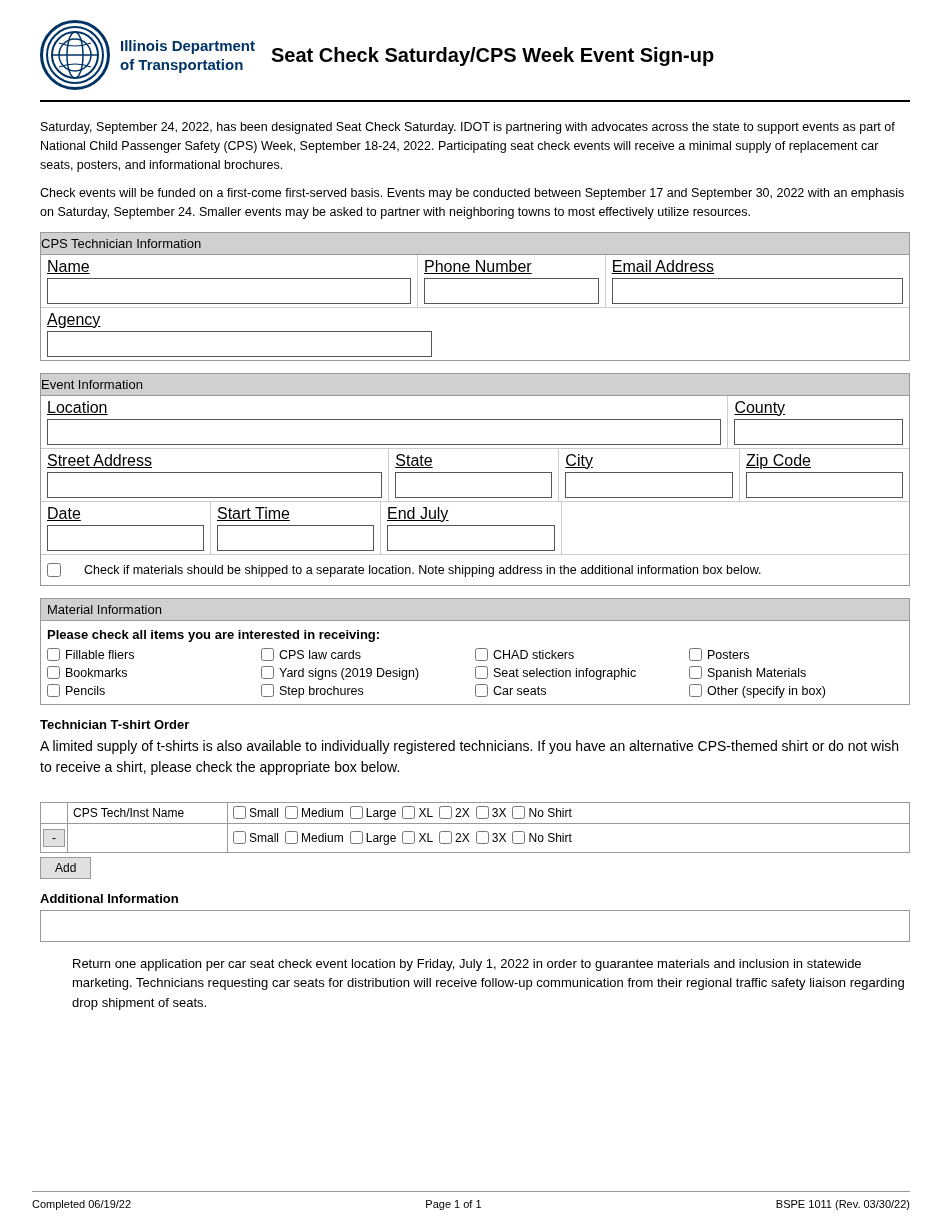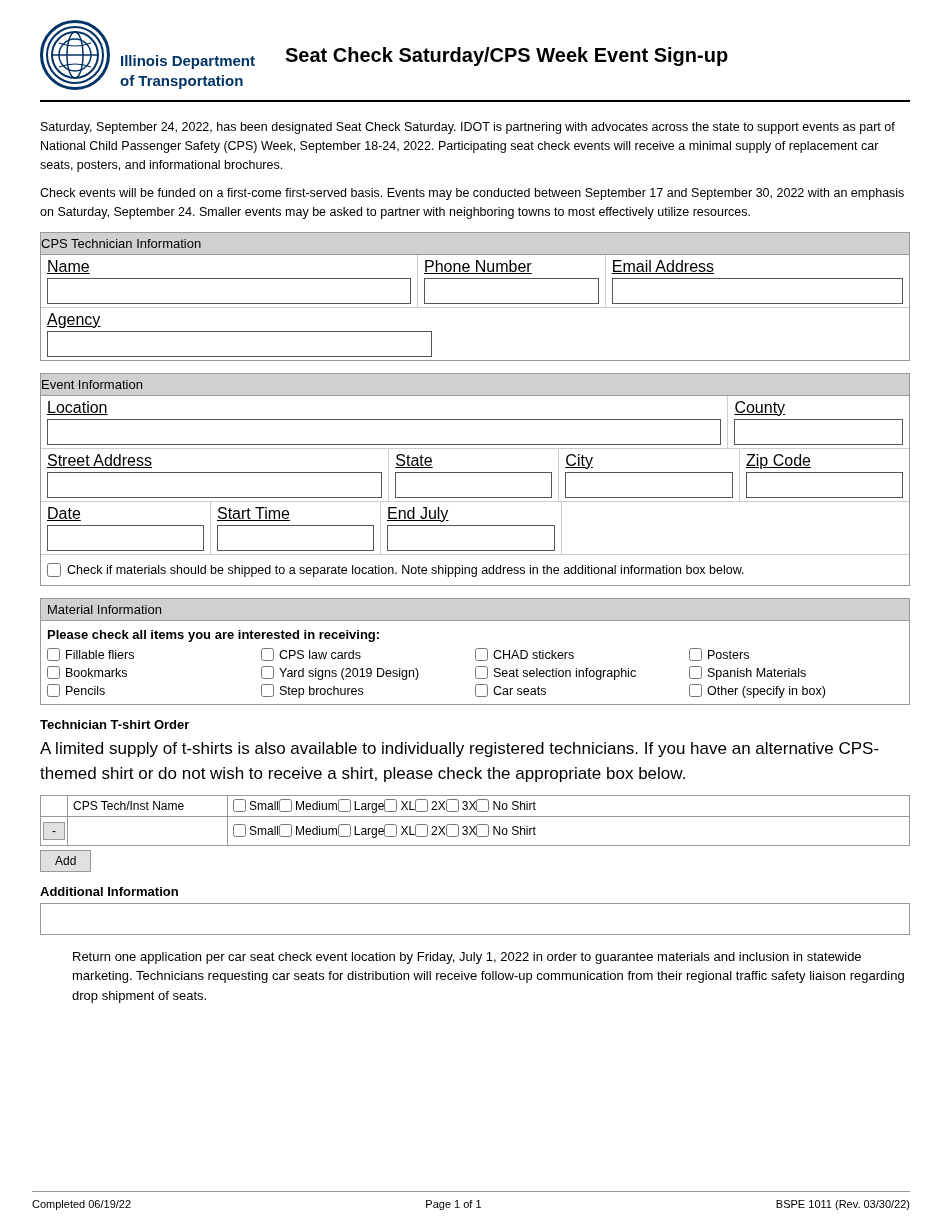--- a/index.html
+++ b/index.html
@@ -14,22 +14,22 @@
     }
     .header {
       display: flex;
       align-items: center;
       margin-bottom: 16px;
       border-bottom: 2px solid #000;
       padding-bottom: 10px;
     }
     .logo-area {
       display: flex;
-      align-items: flex-end;
-      margin-right: 30px;
+      align-items: center;
+      margin-right: 16px;
     }
     .logo-circle {
       width: 70px;
       height: 70px;
       border: 3px solid #003366;
       border-radius: 50%;
       display: flex;
       align-items: center;
       justify-content: center;
       margin-right: 10px;
@@ -108,20 +108,21 @@
       border: 1px solid #555;
       height: 24px;
       background: #fff;
       font-size: 12px;
     }
     .checkbox-row {
       display: flex;
       align-items: center;
       padding: 8px 6px;
       font-size: 12.5px;
+      gap: 17px;
     }
     .checkbox-row input[type="checkbox"] {
       margin-right: 6px;
       width: 14px;
       height: 14px;
     }
     .material-section {
       margin-bottom: 12px;
     }
     .material-header {
@@ -159,41 +160,42 @@
     }
     .tshirt-section {
       margin-bottom: 12px;
     }
     .tshirt-title {
       font-weight: bold;
       font-size: 13px;
       margin-bottom: 4px;
     }
     .tshirt-desc {
-      font-size: 17px;
+      font-size: 14px;
       line-height: 1.5;
-      margin-bottom: 8px;
+      margin-bottom: 24px;
     }
     .tshirt-table {
       border-collapse: collapse;
       width: 100%;
       border: 1px solid #999;
       font-size: 12px;
     }
     .tshirt-table td, .tshirt-table th {
       border: 1px solid #999;
       padding: 3px 5px;
       vertical-align: middle;
     }
     .tshirt-table .name-col {
       width: 160px;
     }
     .tshirt-size-cells {
       display: flex;
       align-items: flex-end;
+      gap: 6px;
       flex-wrap: nowrap;
     }
     .tshirt-size-item {
       display: flex;
       align-items: center;
       gap: 3px;
       font-size: 12px;
     }
     .tshirt-size-item input[type="checkbox"] {
       width: 13px;

